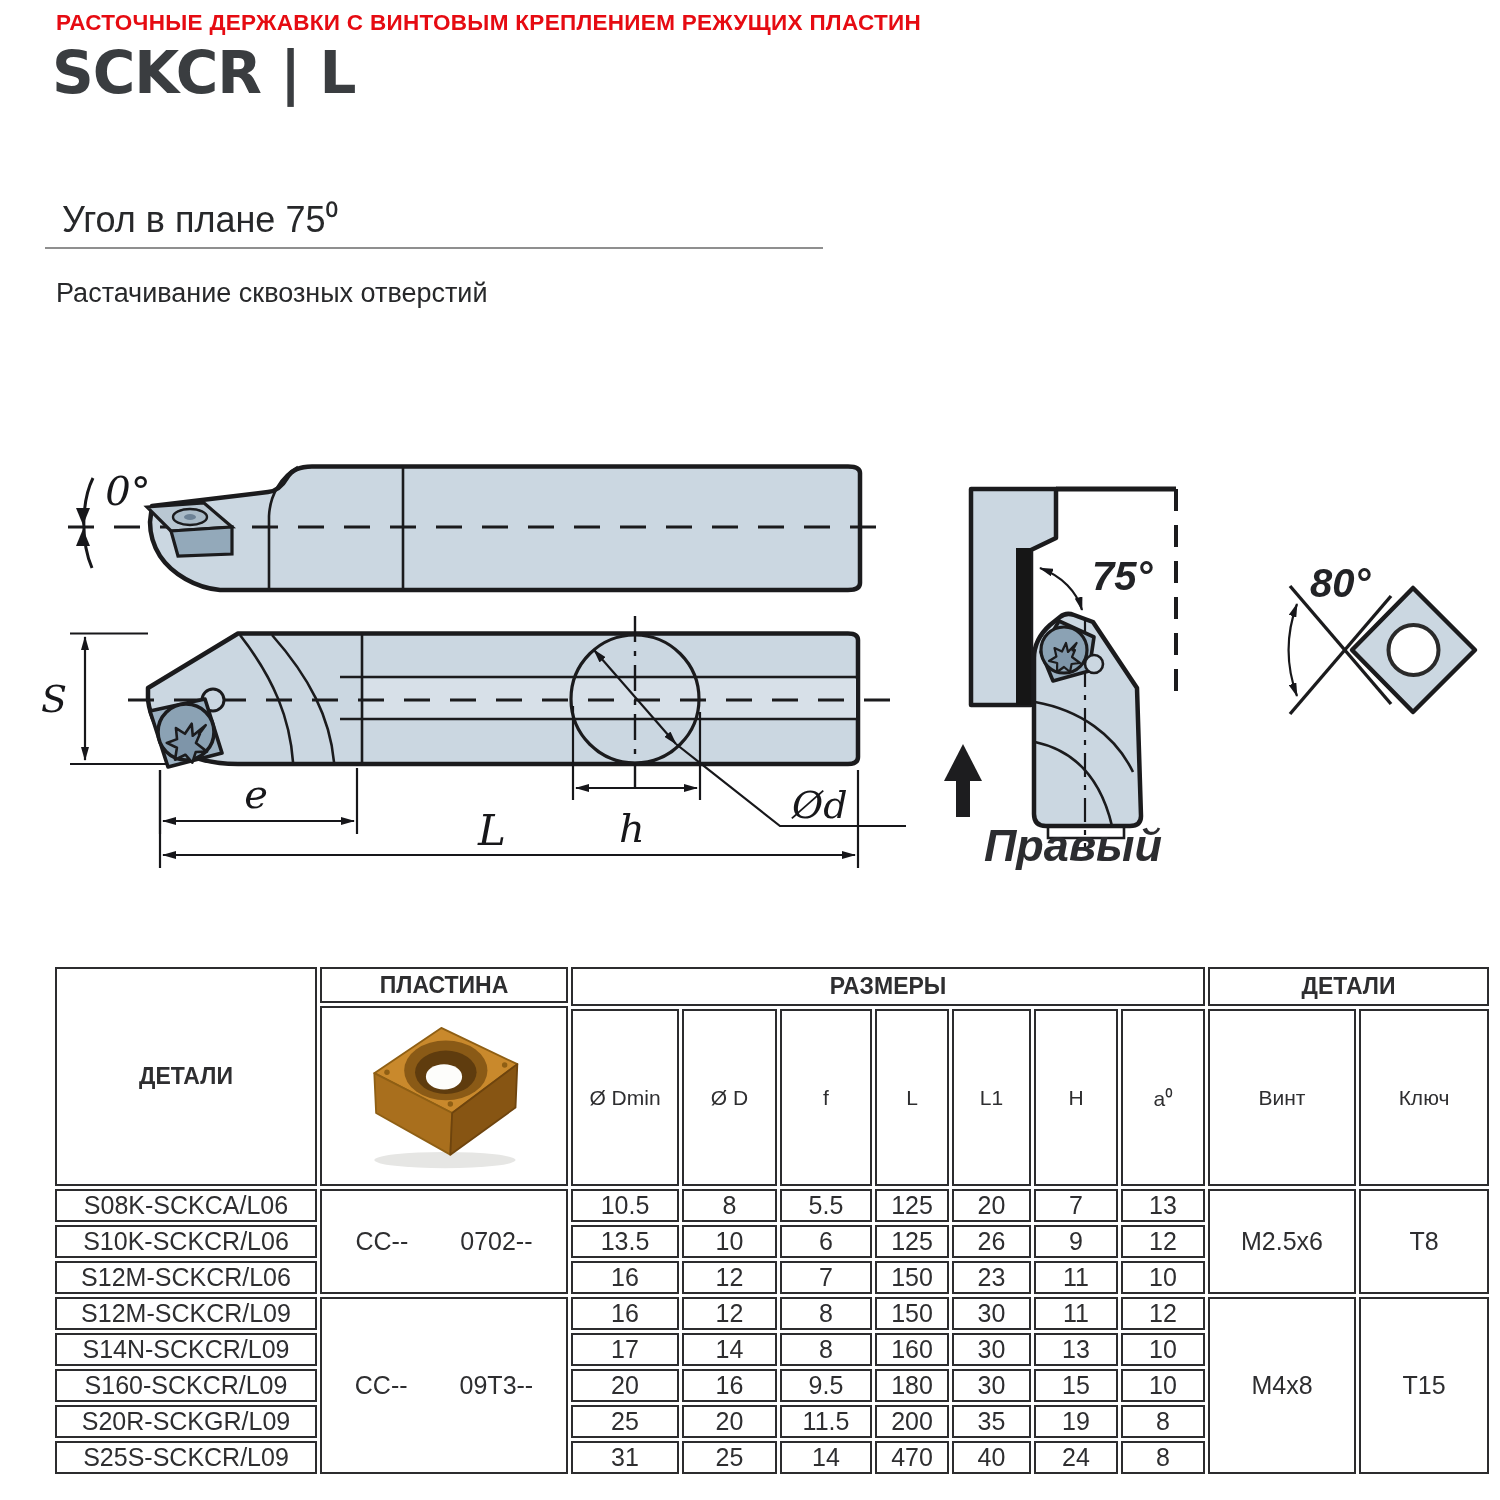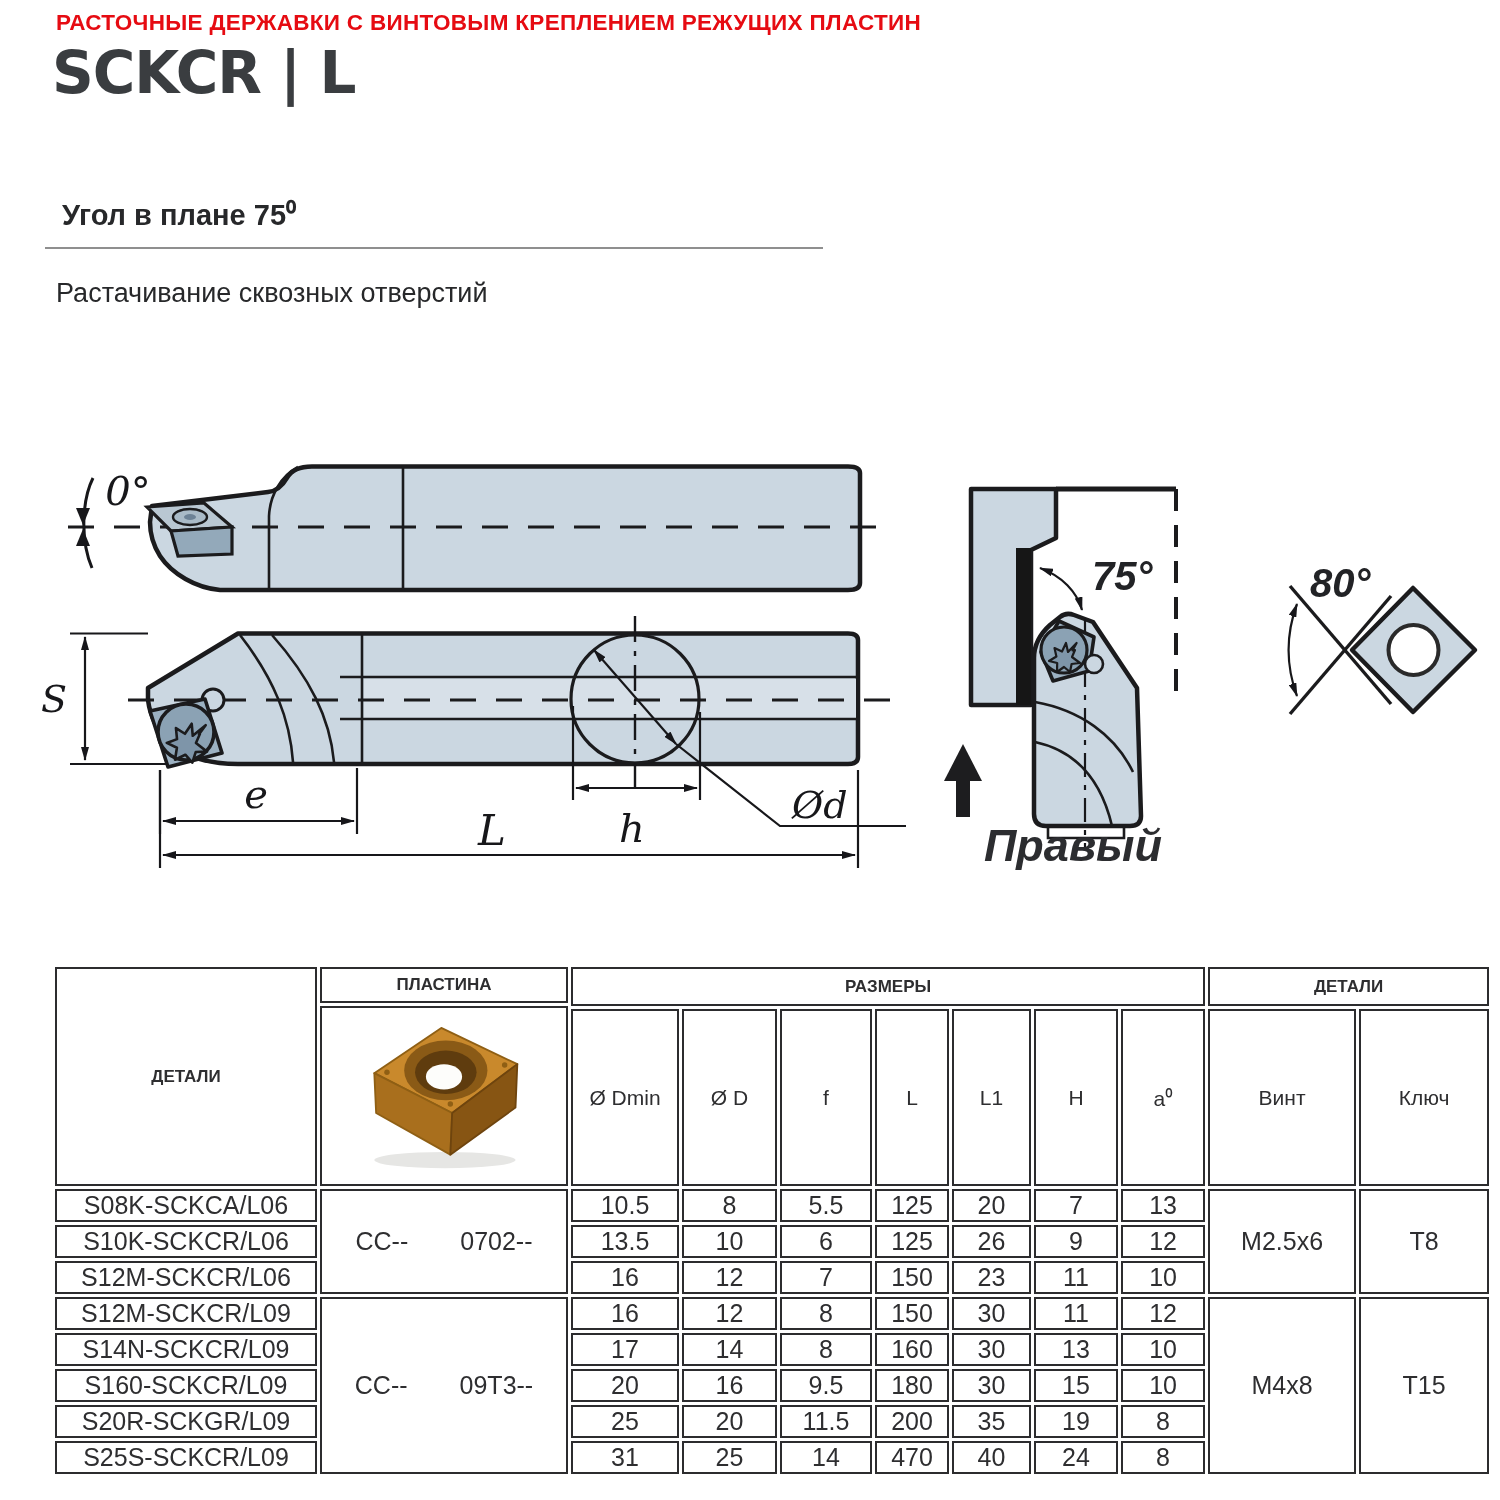--- a/index.html
+++ b/index.html
@@ -11,21 +11,21 @@
     position:absolute; left:56px; top:10px;
     font-size:22.5px; font-weight:700; color:#e60b12; letter-spacing:.3px;
     font-family:"Liberation Sans", sans-serif;
   }
   .title {
     position:absolute; left:52px; top:44px; margin:0;
     font-size:58px; line-height:1; font-weight:700; color:#3a3d40;
     letter-spacing:-1px; font-family:"DejaVu Sans", sans-serif;
   }
   .subtitle {
-    position:absolute; left:62px; top:194px; font-size:29px; color:#27282a;font-weight:bold;
+    position:absolute; left:62px; top:194px; font-size:36px; color:#27282a;
   }
   .divider {
     position:absolute; left:45px; top:247px; width:778px; height:2px; background:#8f8f8f;
   }
   .description {
     position:absolute; left:56px; top:278px; font-size:27px; color:#27282a;
   }
   svg.drawing { position:absolute; left:40px; top:430px; }
 
   
@@ -39,21 +39,21 @@
 
   
   table.spec {
     position:absolute; left:52px; top:964px; width:1440px;
     border-collapse:separate; border-spacing:3px; table-layout:fixed;
   }
   table.spec td, table.spec th {
     border:2.4px solid #2c2c2e; background:#fff; padding:0;
     text-align:center; vertical-align:middle; color:#2e2e30; overflow:hidden;
   }
-  .th-main { font-size:17px; font-weight:700; }
+  .th-main { font-size:23px; font-weight:700; }
   .th-sub  { font-size:21px; font-weight:400; }
   .cell    { font-size:25px; font-weight:400; }
   tr.hr1 > th { height:32px; }
   tr.hr2 > td { height:92px; }
   tr.hr3 > th { height:86px; }
   tr.data > td { height:27px; }
   .plate-label { display:flex; justify-content:center; gap:52px; font-size:25px; }
 </style>
 </head>
 <body>

